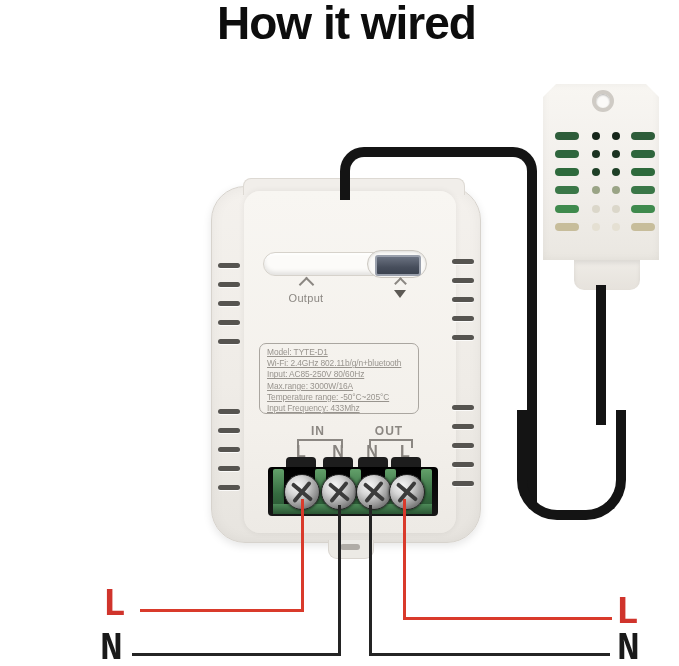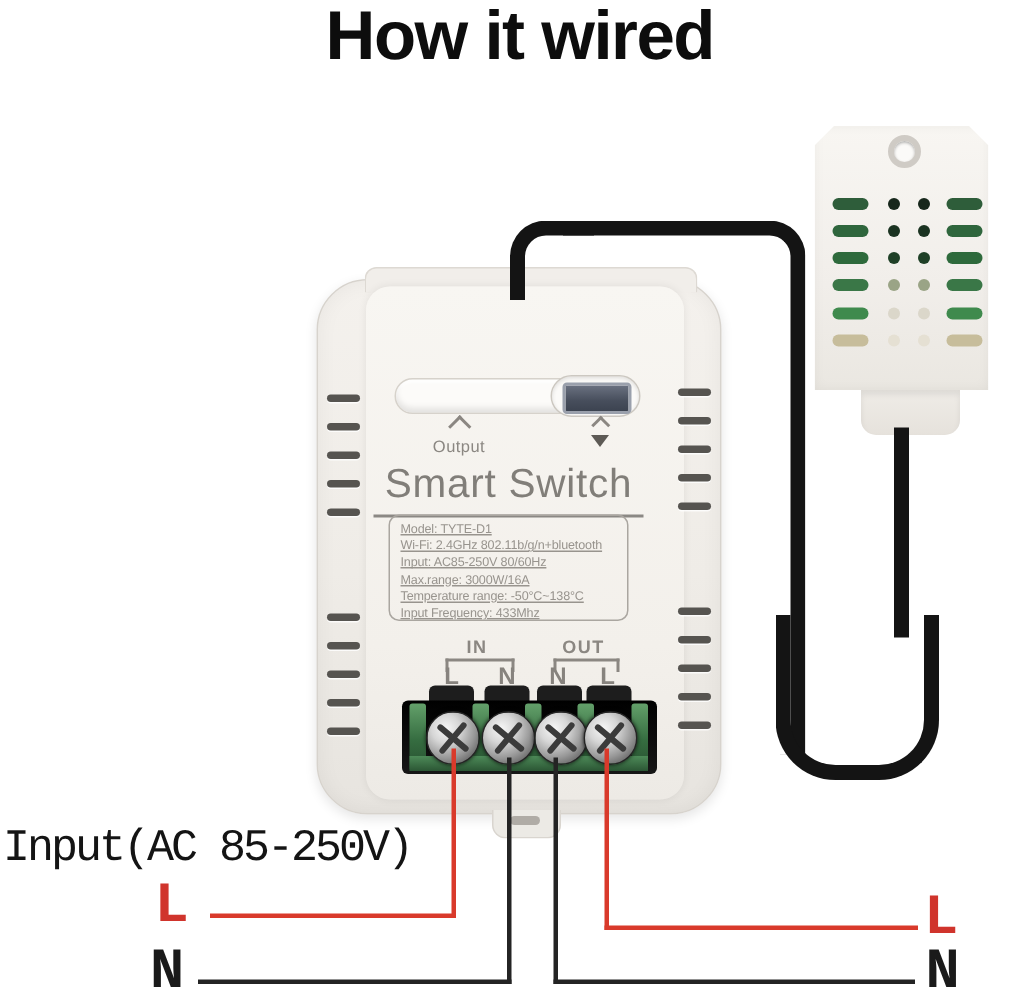--- a/index.html
+++ b/index.html
@@ -185,28 +185,27 @@
 
     <div class="reset-wrap">
       <div class="caret"></div>
       <div class="reset-label">Output</div>
     </div>
     <div class="rf-wrap">
       <div class="caret"></div>
       <div class="tri-down"></div>
     </div>
 
-    <div class="brand">Smart Switch</div>
 
     <div class="spec-box">
       <div class="spec-line">Model: TYTE-D1</div>
       <div class="spec-line">Wi-Fi: 2.4GHz 802.11b/g/n+bluetooth</div>
       <div class="spec-line">Input: AC85-250V 80/60Hz</div>
       <div class="spec-line">Max.range: 3000W/16A</div>
-      <div class="spec-line">Temperature range: -50°C~138°C</div>
+      <div class="spec-line">Temperature range: -50°C~205°C</div>
       <div class="spec-line">Input Frequency: 433Mhz</div>
     </div>
 
     <div class="tgroup-label" style="left:94px;width:24px;text-align:center">IN</div>
     <div class="tgroup-label" style="left:160px;width:34px;text-align:center">OUT</div>
     <div class="bracket" style="left:85px;width:42px"></div>
     <div class="bracket" style="left:157px;width:40px"></div>
     <div class="pin" style="left:78px">L</div>
     <div class="pin" style="left:115px">N</div>
     <div class="pin" style="left:149px">N</div>
@@ -274,19 +273,18 @@
         <div class="vslot s2"></div>
     </div>
     <div class="sensor-step"></div>
   </div>
 
   <div class="wire w-in-l"></div>
   <div class="wire w-in-n"></div>
   <div class="wire w-out-n"></div>
   <div class="wire w-out-l"></div>
 
-  <div class="wlabel lbl-input">Input(AC 85-250V)</div>
   <div class="wlabel pin-big lbl-in-l">L</div>
   <div class="wlabel pin-big lbl-in-n">N</div>
   <div class="wlabel pin-big lbl-out-l">L</div>
   <div class="wlabel pin-big lbl-out-n">N</div>
 
 </div>
 
 </body></html>

